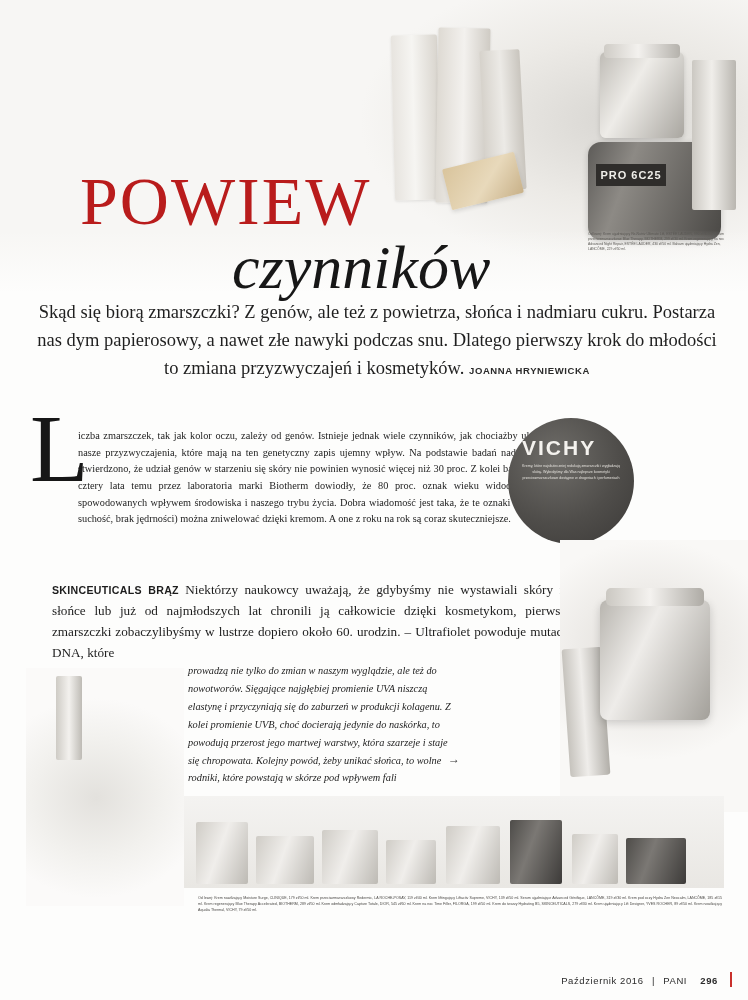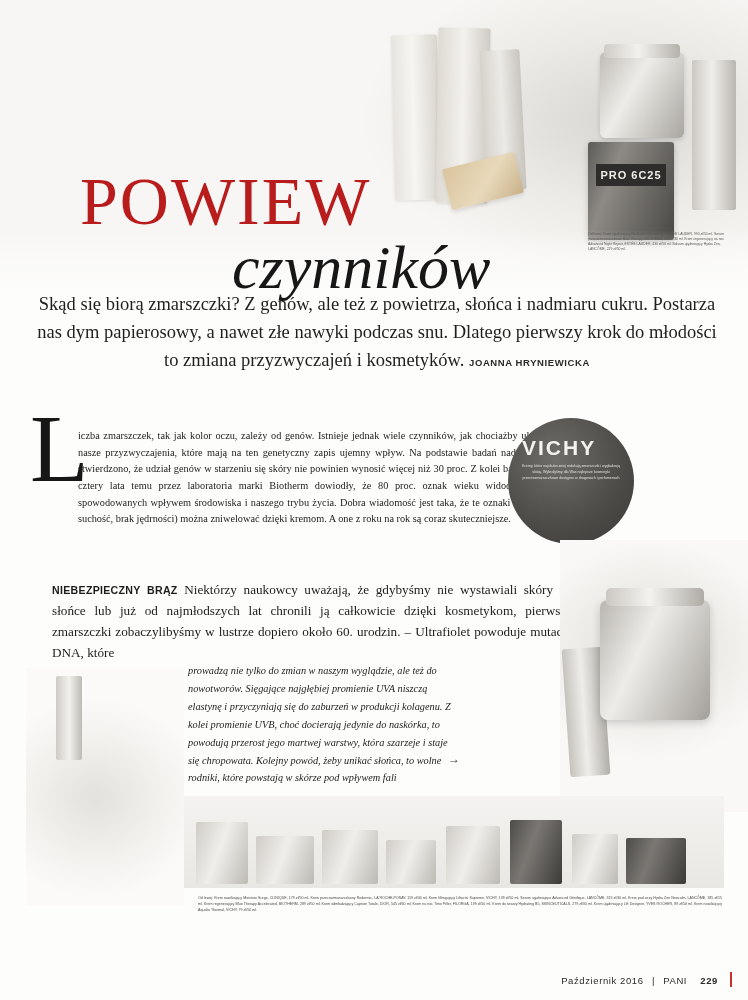--- a/index.html
+++ b/index.html
@@ -77,22 +77,23 @@
   }
   .prod.jar-big:before {
     content: "";
     position: absolute; left: 4px; top: -8px; width: 76px; height: 14px;
     border-radius: 4px;
     background: linear-gradient(90deg, #cfccc6, #f3f1ee 45%, #b5b2ac);
   }
   .prod.bottle-dark {
     left: 588px; top: 142px; width: 86px; height: 98px;
     background: linear-gradient(110deg, #5d5b58 0%, #8d8a85 30%, #4a4845 100%);
-    border-radius: 3px;
+    border-radius: 13px;
     box-shadow: 0 2px 6px rgba(0,0,0,0.2);
+    padding-left: 47px;
   }
   .prod.bottle-dark .label-dark {
     position: absolute; left: 8px; top: 22px; width: 70px; height: 22px;
     background: #2f2d2b;
     color: #efeee9;
     font-family: "Liberation Sans", sans-serif;
     font-weight: bold;
     font-size: 11px;
     letter-spacing: 1px;
     display: flex; align-items: center; justify-content: center;
@@ -127,21 +128,21 @@
     left: 232px; top: 232px;
     font-size: 62px;
     font-style: italic;
     color: #171717;
     font-family: "Liberation Serif", serif;
   }
 
   
   .lead {
     position: absolute;
-    left: 36px; top: 290px;
+    left: 36px; top: 298px;
     width: 682px;
     text-align: center;
     font-size: 18.5px;
     line-height: 1.52;
     color: #1f1f1f;
   }
   .lead .byline {
     font-family: "Liberation Sans", sans-serif;
     font-size: 9.5px;
     letter-spacing: 0.6px;
@@ -377,21 +378,21 @@
 
   <div class="lead">
     <span>Skąd się biorą zmarszczki? Z genów, ale też z powietrza, słońca i nadmiaru cukru. Postarza nas dym papierosowy, a nawet złe nawyki podczas snu. Dlatego pierwszy krok do młodości to zmiana przyzwyczajeń i kosmetyków.</span>
     <span class="byline">JOANNA HRYNIEWICKA</span>
   </div>
 
   <div class="dropcap">L</div>
   <div class="body-col-1">iczba zmarszczek, tak jak kolor oczu, zależy od genów. Istnieje jednak wiele czynników, jak chociażby ultrafiolet, dieta czy nasze przyzwyczajenia, które mają na ten genetyczny zapis ujemny wpływ. Na podstawie badań nad duńskimi stulatkami stwierdzono, że udział genów w starzeniu się skóry nie powinien wynosić więcej niż 30 proc. Z kolei badania przeprowadzone cztery lata temu przez laboratoria marki Biotherm dowiodły, że 80 proc. oznak wieku widocznych na skórze jest spowodowanych wpływem środowiska i naszego trybu życia. Dobra wiadomość jest taka, że te oznaki (pierwsze zmarszczki, suchość, brak jędrności) można zniwelować dzięki kremom. A one z roku na rok są coraz skuteczniejsze.</div>
 
   <div class="body-col-2">
-    <span class="runin">NIEBEZPIECZNY BRĄZ</span>
+    <span class="runin">SKINCEUTICALS BRĄZ</span>
     <span>Niektórzy naukowcy uważają, że gdybyśmy nie wystawiali skóry na słońce lub już od najmłodszych lat chronili ją całkowicie dzięki kosmetykom, pierwsze zmarszczki zobaczylibyśmy w lustrze dopiero około 60. urodzin. – Ultrafiolet powoduje mutacje DNA, które</span>
   </div>
 
   <div class="body-col-3">prowadzą nie tylko do zmian w naszym wyglądzie, ale też do nowotworów. Sięgające najgłębiej promienie UVA niszczą elastynę i przyczyniają się do zaburzeń w produkcji kolagenu. Z kolei promienie UVB, choć docierają jedynie do naskórka, to powodują przerost jego martwej warstwy, która szarzeje i staje się chropowata. Kolejny powód, żeby unikać słońca, to wolne rodniki, które powstają w skórze pod wpływem fali</div>
   <div class="arrow-cont">→</div>
 
   <div class="hity-circle">
     <div class="hity-title">VICHY</div>
     <div class="hity-body">Kremy, które najskuteczniej redukują zmarszczki i wygładzają skórę. Wybrałyśmy dla Was najlepsze kosmetyki przeciwzmarszczkowe dostępne w drogeriach i perfumeriach</div>
   </div>
@@ -415,17 +416,17 @@
   </div>
 
 
   <div class="fineprint">Od lewej: Krem nawilżający Moisture Surge, CLINIQUE, 179 zł/50 ml. Krem przeciwzmarszczkowy Redermic, LA ROCHE-POSAY, 119 zł/40 ml. Krem liftingujący Liftactiv Supreme, VICHY, 139 zł/50 ml. Serum ujędrniające Advanced Génifique, LANCÔME, 319 zł/30 ml. Krem pod oczy Hydra Zen Neocalm, LANCÔME, 185 zł/15 ml. Krem regenerujący Blue Therapy Accelerated, BIOTHERM, 289 zł/50 ml. Krem odmładzający Capture Totale, DIOR, 545 zł/60 ml. Krem na noc Time Filler, FILORGA, 199 zł/50 ml. Krem do twarzy Hydrating B5, SKINCEUTICALS, 279 zł/30 ml. Krem ujędrniający Lift Designer, YVES ROCHER, 89 zł/50 ml. Krem nawilżający Aqualia Thermal, VICHY, 79 zł/50 ml.</div>
 
   <div class="footer">
     <span>Październik 2016</span>
     <span class="sep">|</span>
     <span>PANI</span>
     <span class="sep"></span>
-    <span class="pageno">229</span>
+    <span class="pageno">296</span>
     <span class="rule"></span>
   </div>
 
 </div>
 
 </body></html>

